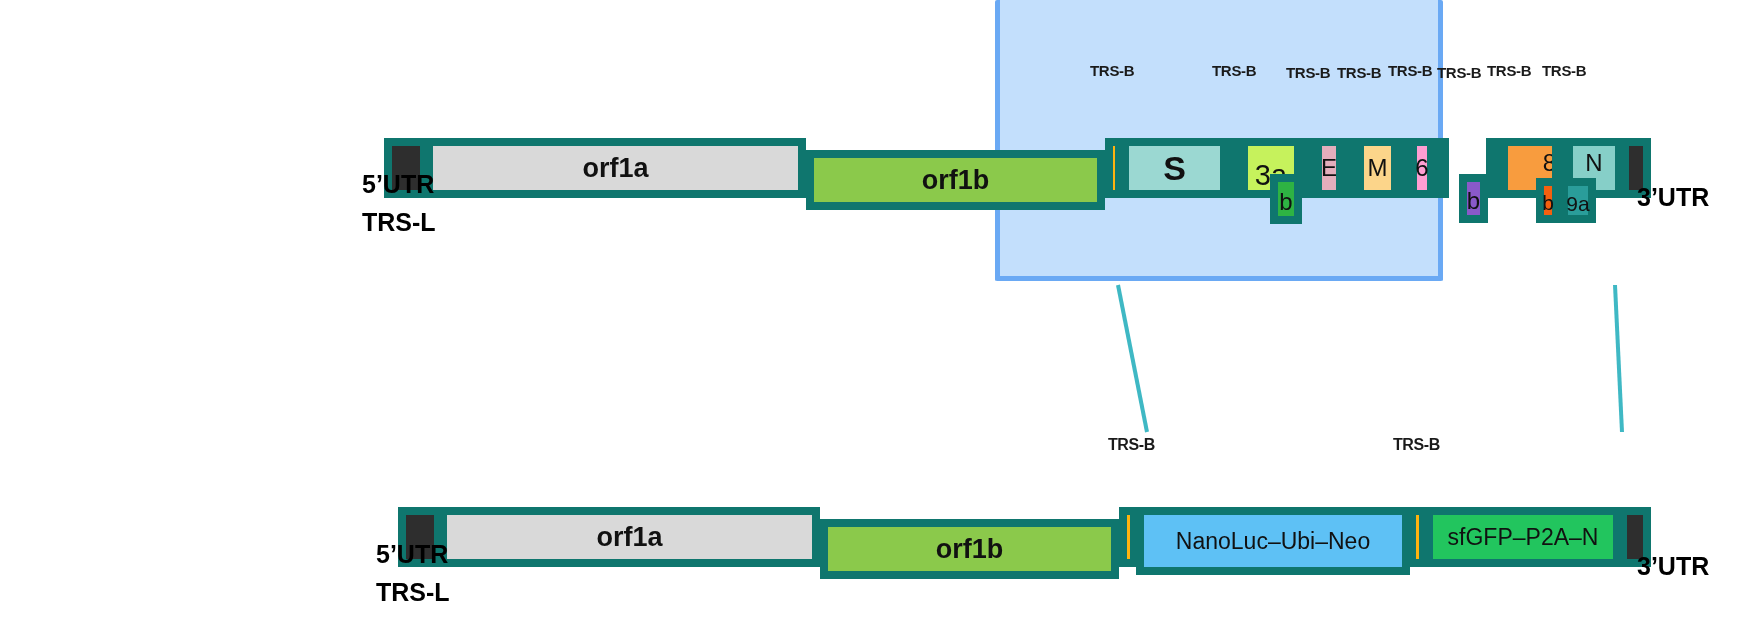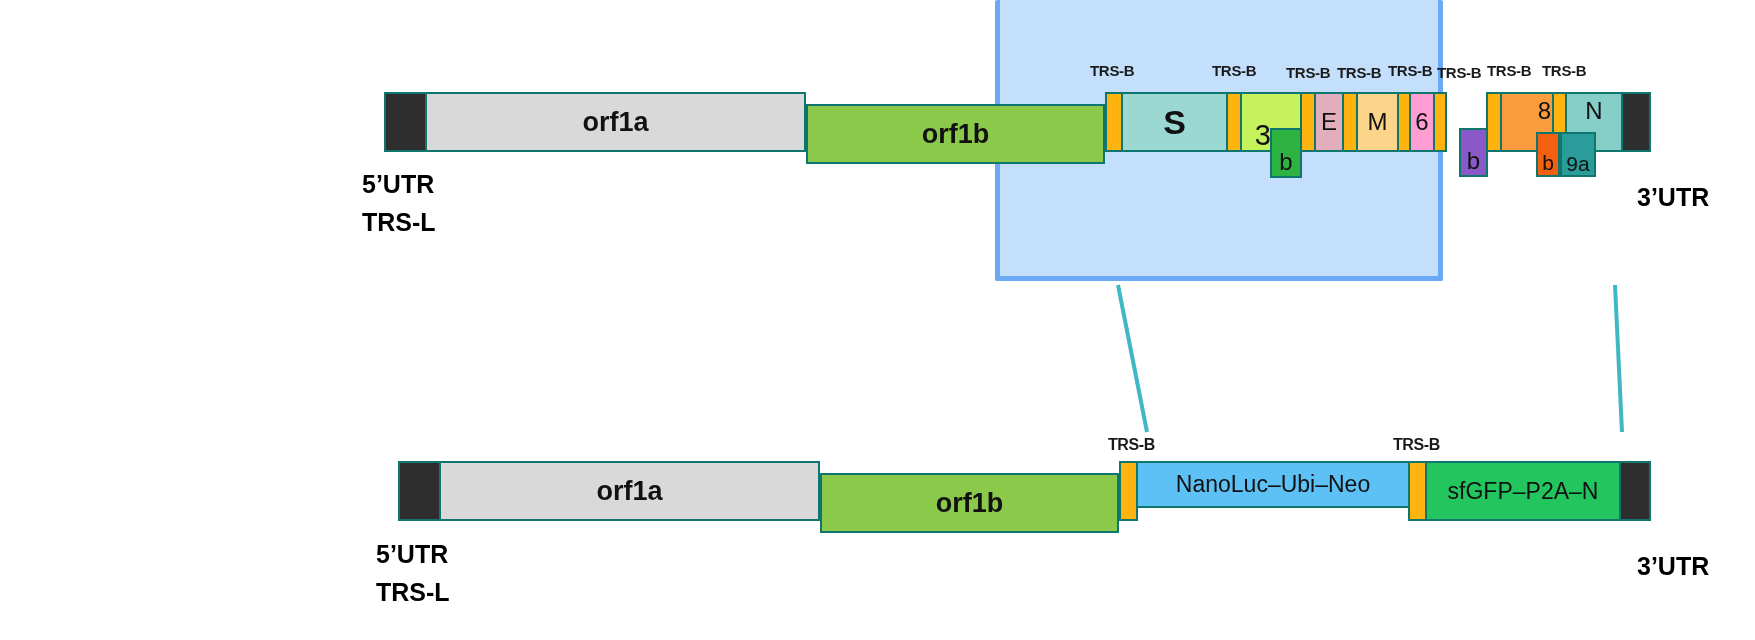--- a/index.html
+++ b/index.html
@@ -51,26 +51,27 @@
   }
 
   
   #connectors { position: absolute; left: 0; top: 0; width: 1755px; height: 640px; pointer-events: none; }
 
   
   .genome { position: absolute; }
 
   .seg {
     position: absolute;
-    border: 2px solid #0f766e;
+    border: 8px solid #0f766e;
     box-sizing: border-box;
     display: flex;
     align-items: center;
     justify-content: center;
     overflow: visible;
+    margin-top: 46px;
   }
   .seg .seg-label {
     font-family: "Liberation Sans", sans-serif;
     color: #111111;
     white-space: nowrap;
     line-height: 1;
   }
 
   .lbl-bold   { font-weight: bold; font-size: 27px; }
   .lbl-plain  { font-weight: 400;  font-size: 29px; }
@@ -211,21 +212,21 @@
     <div class="seg" style="left:439px; top:461px; width:381px; height:60px; background:#d9d9d9;">
       <span class="seg-label lbl-bold">orf1a</span>
     </div>
 
     <div class="seg" style="left:820px; top:473px; width:299px; height:60px; background:#8bc94b;">
       <span class="seg-label lbl-bold">orf1b</span>
     </div>
 
     <div class="seg" style="left:1119px; top:461px; width:19px; height:60px; background:#ffb30f;"></div>
 
-    <div class="seg" style="left:1136px; top:461px; width:274px; height:47px; background:#5ec1f5;">
+    <div class="seg" style="left:1136px; top:461px; width:274px; height:68px; background:#5ec1f5;">
       <span class="seg-label lbl-sab">NanoLuc–Ubi–Neo</span>
     </div>
 
     <div class="seg" style="left:1408px; top:461px; width:19px; height:60px; background:#ffb30f;"></div>
 
     <div class="seg" style="left:1425px; top:461px; width:196px; height:60px; background:#22c55e;">
       <span class="seg-label lbl-sab">sfGFP–P2A–N</span>
     </div>
 
     <div class="seg" style="left:1619px; top:461px; width:32px; height:60px; background:#2e2e2e;"></div>

